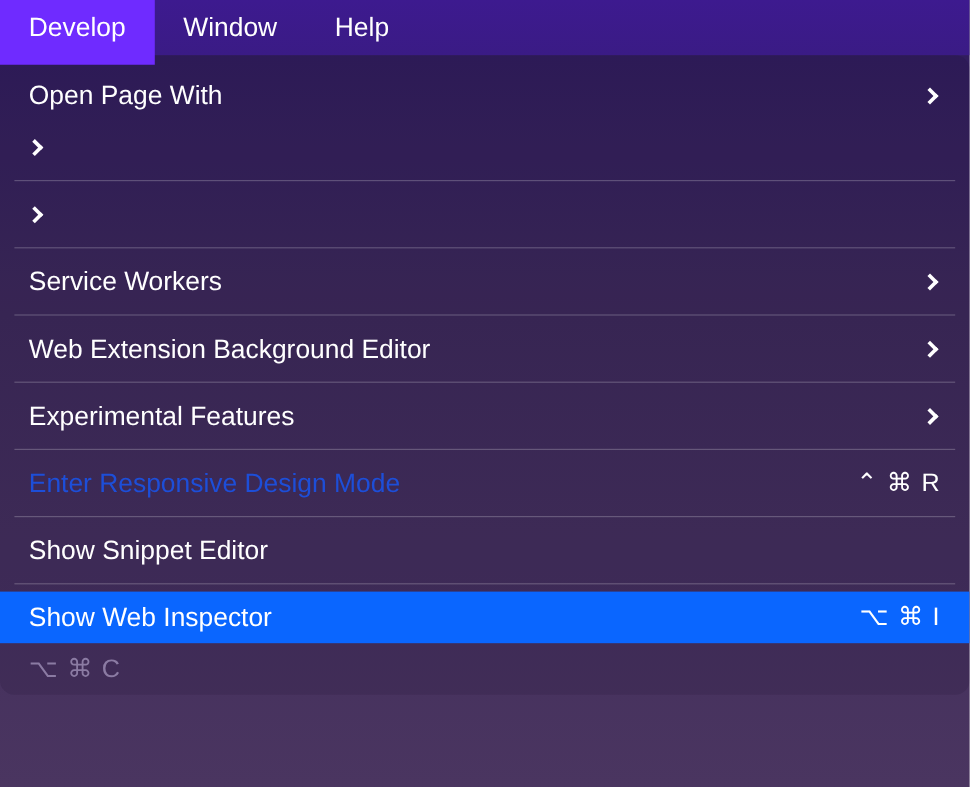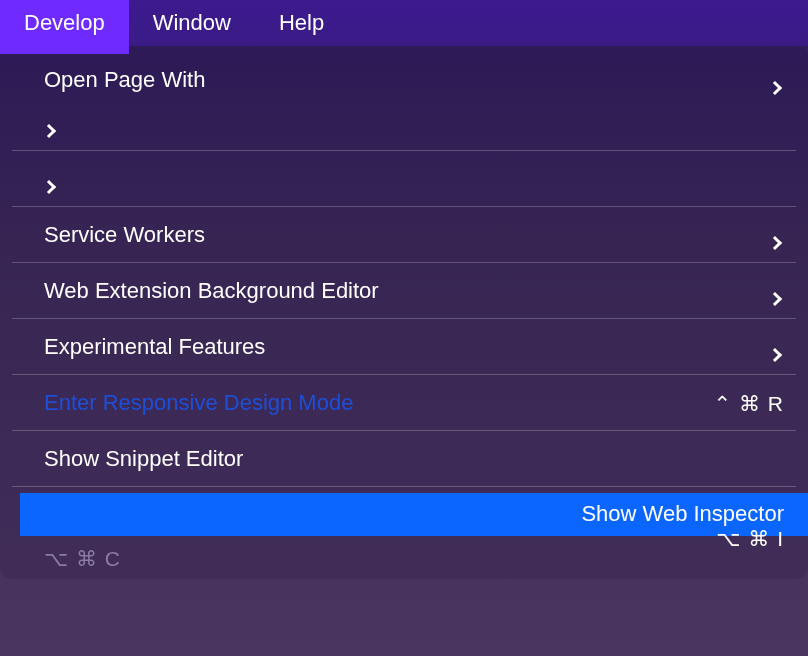--- a/index.html
+++ b/index.html
@@ -36,33 +36,31 @@
       border-radius: 6px 6px 0 0;
     }
     .dropdown {
       background: rgba(25, 15, 45, 0.15);
       border-radius: 0 12px 12px 12px;
       padding: 12px 0 0 0;
       margin: 0;
     }
     .menu-item {
       display: flex;
-      align-items: flex-end;
+      align-items: center;
       justify-content: space-between;
       padding: 8px 24px 8px 24px;
       color: #ffffff;
       font-size: 22px;
       font-weight: 400;
       cursor: default;
       height: 43px;
-      margin-left: 20px;
     }
     .menu-item.selected {
       background: #0a66ff;
-      flex-direction: column;
     }
     .menu-item.disabled .menu-label {
       color: #1d4ed8;
     }
     .menu-item.dimmed .menu-shortcut {
       color: #8b7ba3;
     }
     .menu-label {
       flex: 1;
     }

